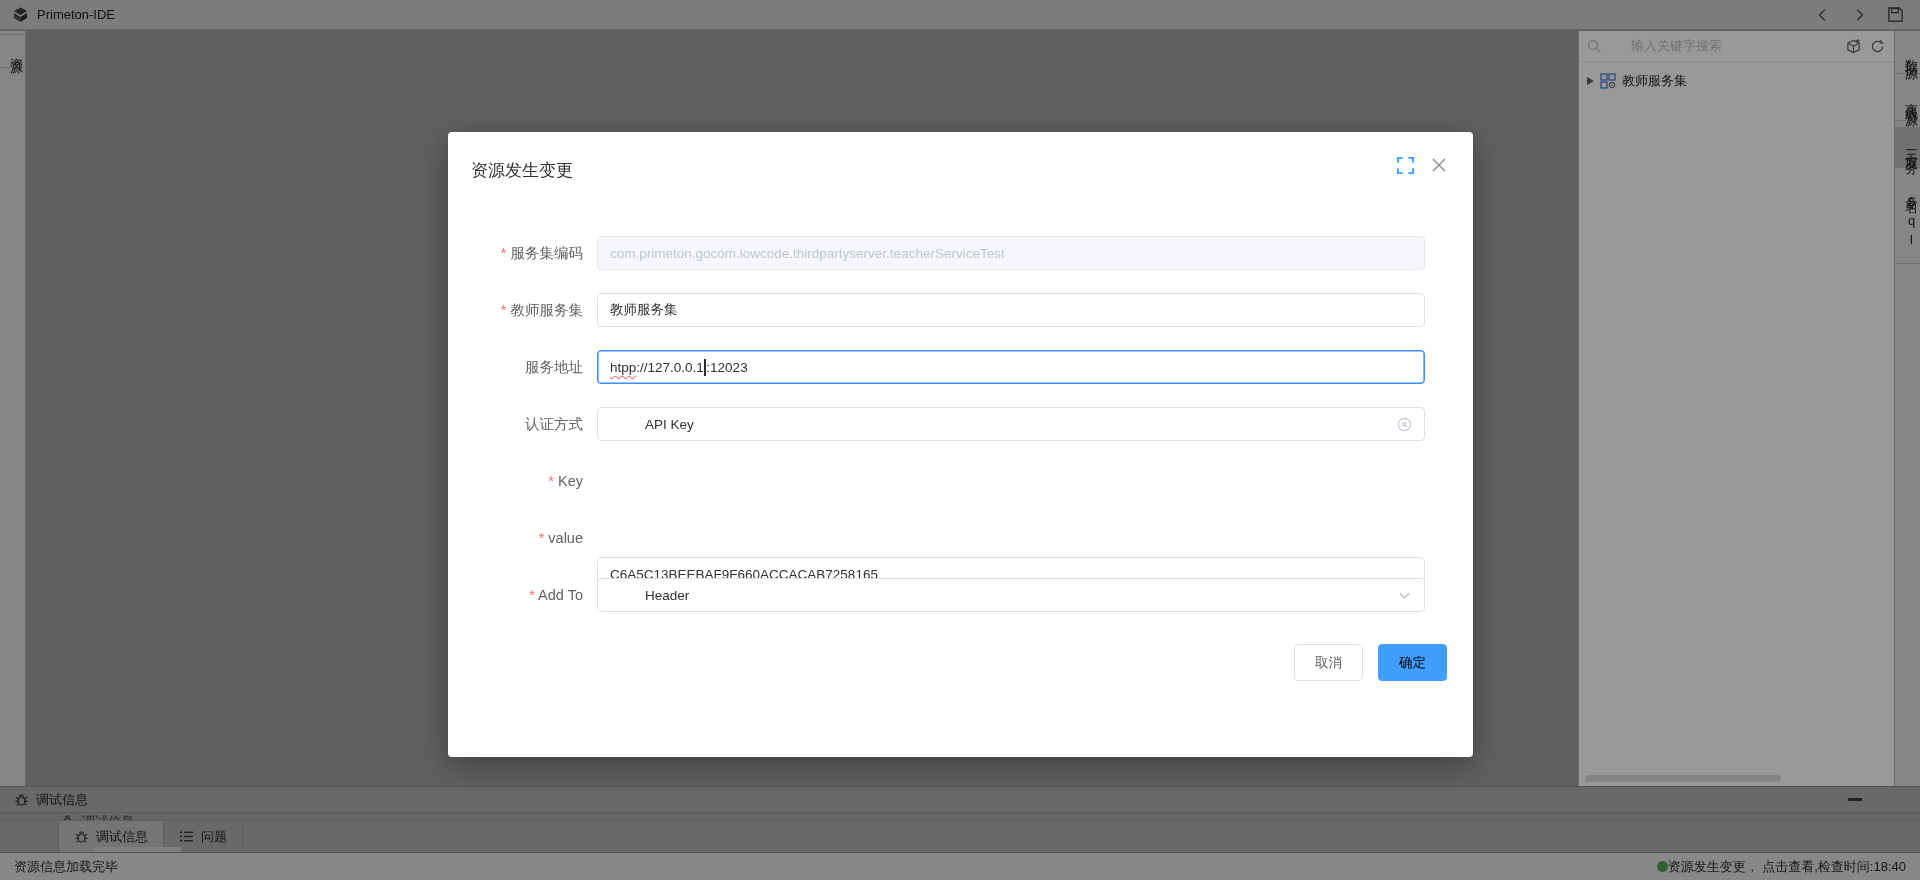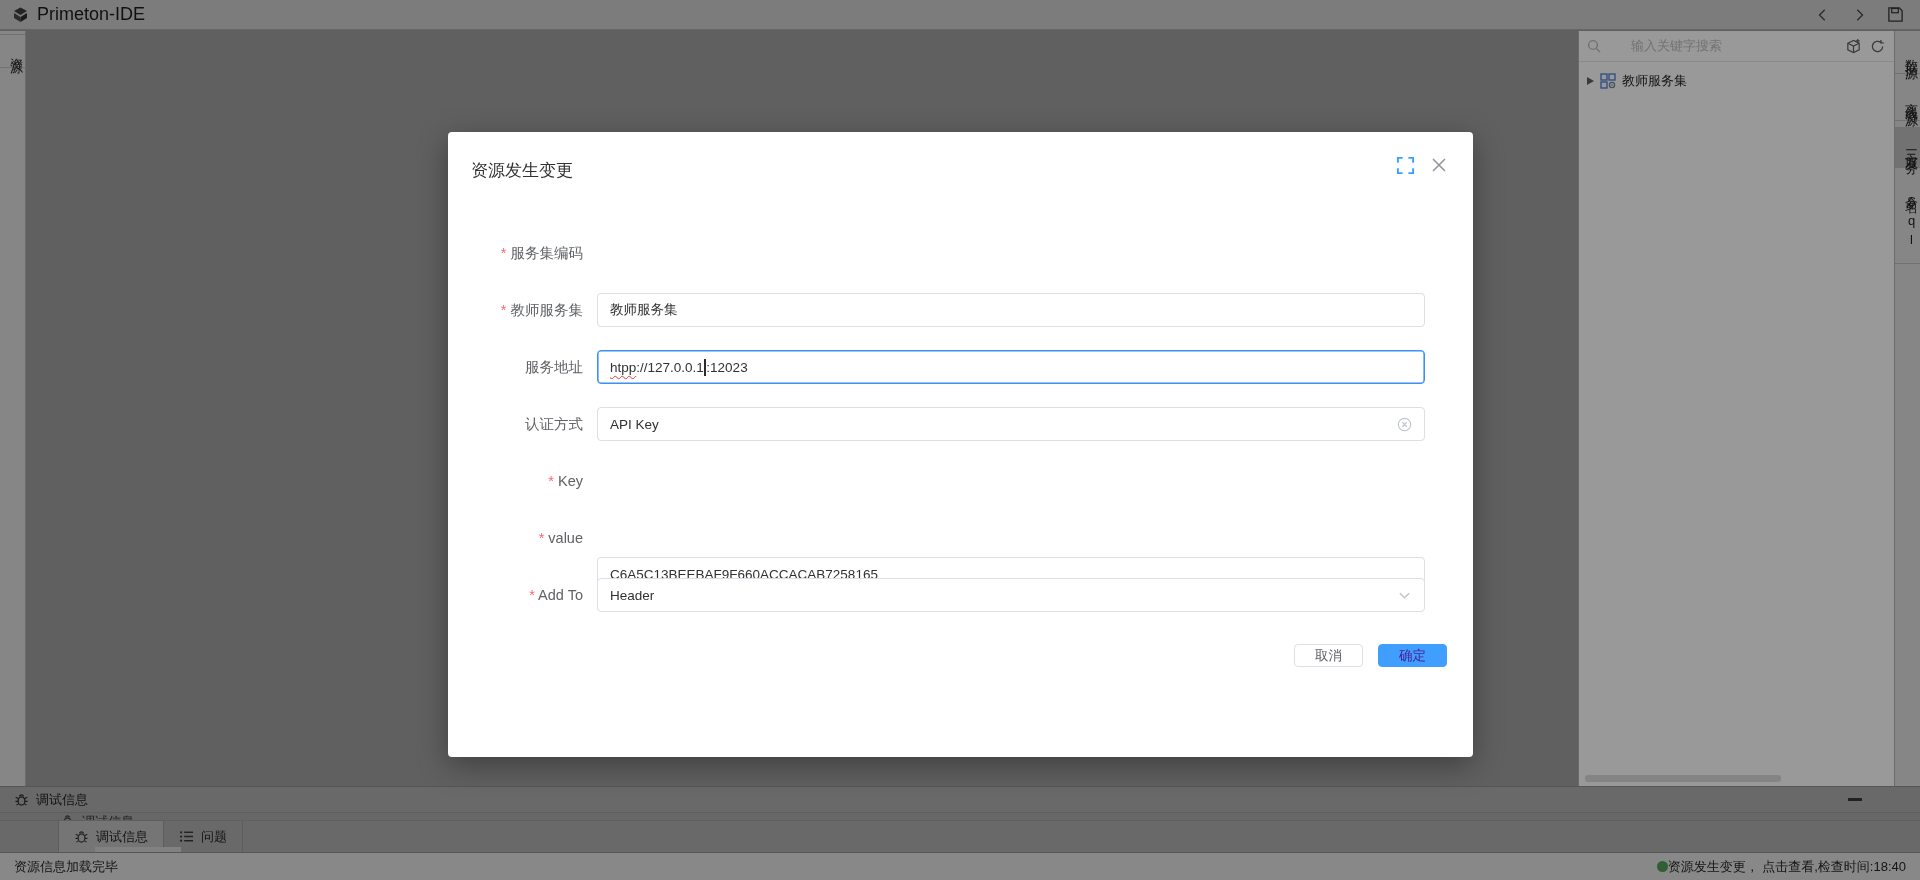--- a/index.html
+++ b/index.html
@@ -3,21 +3,21 @@
 <meta charset="utf-8">
 <style>
   * { margin:0; padding:0; box-sizing:border-box; }
   html,body { width:1920px; height:880px; overflow:hidden;
     font-family:"Liberation Sans", sans-serif; background:#A0A0A0; position:relative; }
 
   
   .topbar { position:absolute; top:0; left:0; right:0; height:30px; background:#CFCFCF;
     border-bottom:1px solid #ABABAB; display:flex; align-items:center; padding:0 12px; z-index:1; }
   .topbar .logo { width:17px; height:17px; margin-right:8px; }
-  .topbar .title { font-size:18px; color:#1c1c1c; }
+  .topbar .title { font-size:13px; color:#1c1c1c; }
   .topbar .spacer { flex:1; }
   .topbar .tb-icons { display:flex; align-items:center; gap:18px; margin-right:4px; }
   .tb-icon { width:18px; height:18px; display:flex; align-items:center; justify-content:center; cursor:pointer; }
 
   
   .left-strip { position:absolute; top:31px; left:0; width:26px; bottom:94px; background:#DFDFDF;
     border-right:1px solid #B2B2B2; }
   .v-tab { writing-mode:vertical-rl; text-orientation:upright; font-size:13px; color:#1f1f1f;
     padding:12px 0; width:100%; text-align:center; letter-spacing:4px;
     border-bottom:1px solid #BDBDBD; cursor:pointer; }
@@ -83,27 +83,27 @@
   .req::before { content:"* "; color:#F56C6C; }
   .f-control { width:828px; height:34px; border:1px solid #DCDFE6; border-radius:4px;
     padding:0 12px; font-size:13.5px; color:#5a5e66; background:#fff; display:flex; align-items:center;
     font-family:"Liberation Sans", sans-serif; }
   input.f-control { outline:none; }
   .f-control.disabled { background:#F5F7FA; border-color:#E4E7ED; color:#C0C4CC; }
   .f-control.focused { border-color:#3D8FF7; box-shadow:0 0 0 0.6px #3D8FF7 inset; }
   .misspell { text-decoration-line:underline; text-decoration-style:wavy; text-decoration-color:#E03A3A;
     text-decoration-thickness:1px; text-underline-offset:3px; }
   .caret { display:inline-block; width:1.5px; height:17px; background:#2b2b2b; margin:0 0.5px; vertical-align:middle; }
-  .f-control .grow { flex:1; }
+  .f-control .grow { flex:1;margin-left:35px; }
   .clear-icon, .chev-icon { width:16px; height:16px; display:flex; align-items:center; justify-content:center; cursor:pointer; }
   .m-buttons { position:absolute; right:26px; top:512px; display:flex; gap:15px; }
-  .btn { height:23px; padding:0 20px; border-radius:4px; font-size:13.5px; cursor:pointer;
+  .btn { height:37px; padding:0 20px; border-radius:4px; font-size:13.5px; cursor:pointer;
     display:flex; align-items:center; font-family:"Liberation Sans", sans-serif; }
   .btn-cancel { background:#FFFFFF; border:1px solid #DCDFE6; color:#606266; }
-  .btn-ok { background:#409EFF; border:1px solid #409EFF; color:#4c1d95; }
+  .btn-ok { background:#409EFF; border:1px solid #409EFF; color:#000000; }
 </style>
 </head>
 <body>
 
 <div class="topbar">
   <svg class="logo" viewBox="0 0 17 17">
     <path d="M2 5 L8.5 1.5 L15 5 L8.5 9 Z" fill="#3c3c3c"></path>
     <path d="M2 7 L8.5 11 L8.5 16 L2 12 Z" fill="#4a4a4a"></path>
     <path d="M15 7 L8.5 11 L8.5 16 L15 12 Z" fill="#2f2f2f"></path>
   </svg>
@@ -241,20 +241,21 @@
   </div>
   <div class="m-close">
     <svg width="16" height="16" viewBox="0 0 16 16">
       <path d="M2 2 L14 14 M14 2 L2 14" stroke="#909399" stroke-width="1.5"></path>
     </svg>
   </div>
 
   <div class="m-form">
     <div class="f-row">
       <span class="f-label req">服务集编码</span>
+      <input class="f-control disabled" disabled="" value="com.primeton.gocom.lowcode.thirdpartyserver.teacherServiceTest" style="">
     </div>
     <div class="f-row">
       <span class="f-label req">教师服务集</span>
       <input class="f-control" style="color: rgb(48, 49, 51);" value="教师服务集">
     </div>
     <div class="f-row">
       <span class="f-label">服务地址</span>
       <div class="f-control focused" style="color:#303133;">
         <span class="misspell">htpp</span>
           <span>://127.0.0.1</span>

